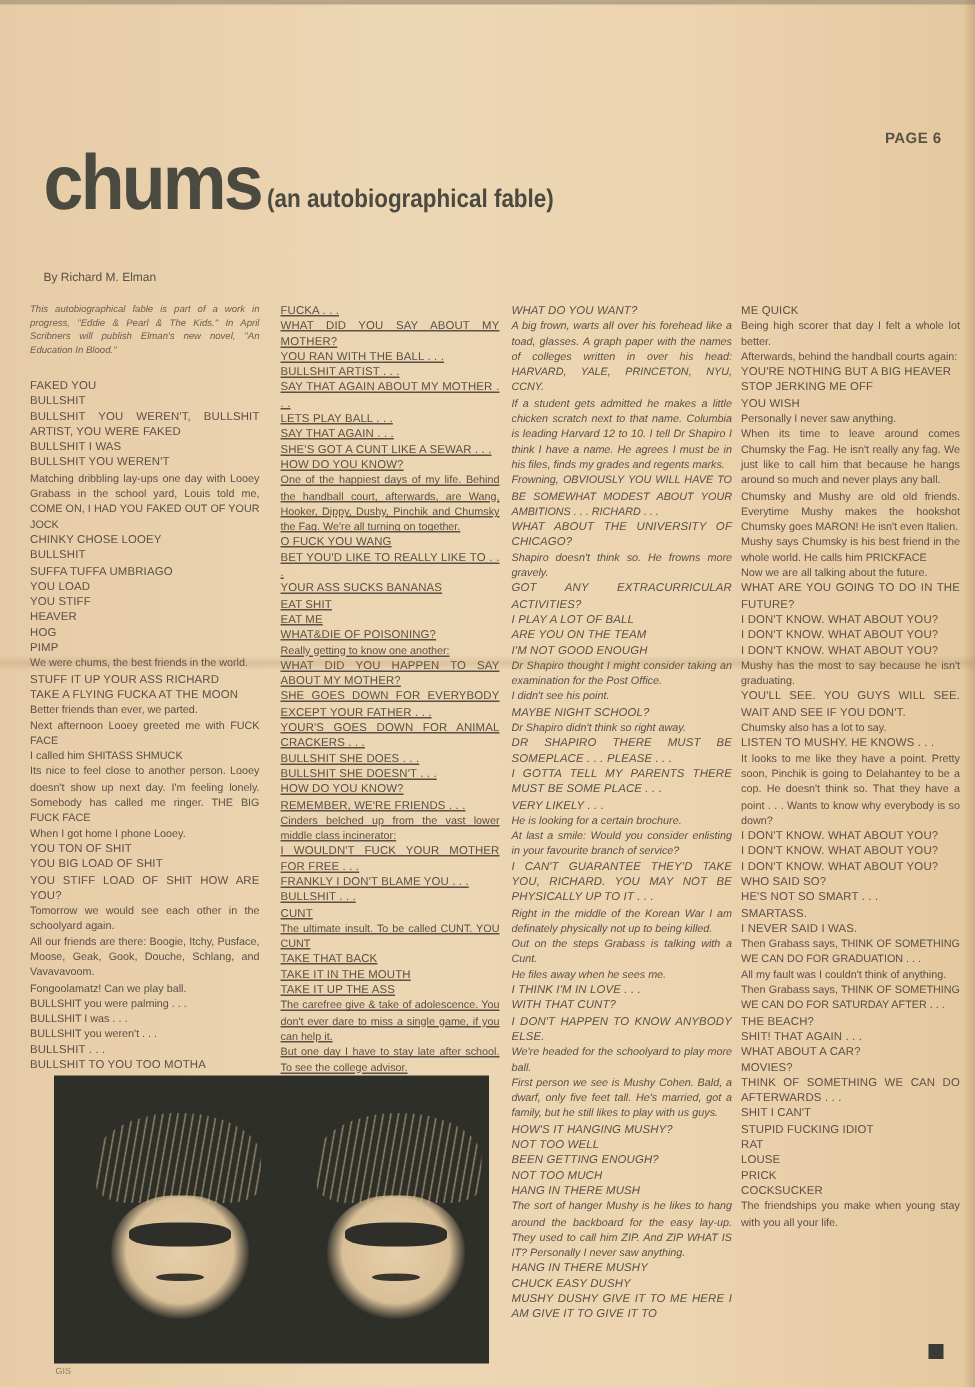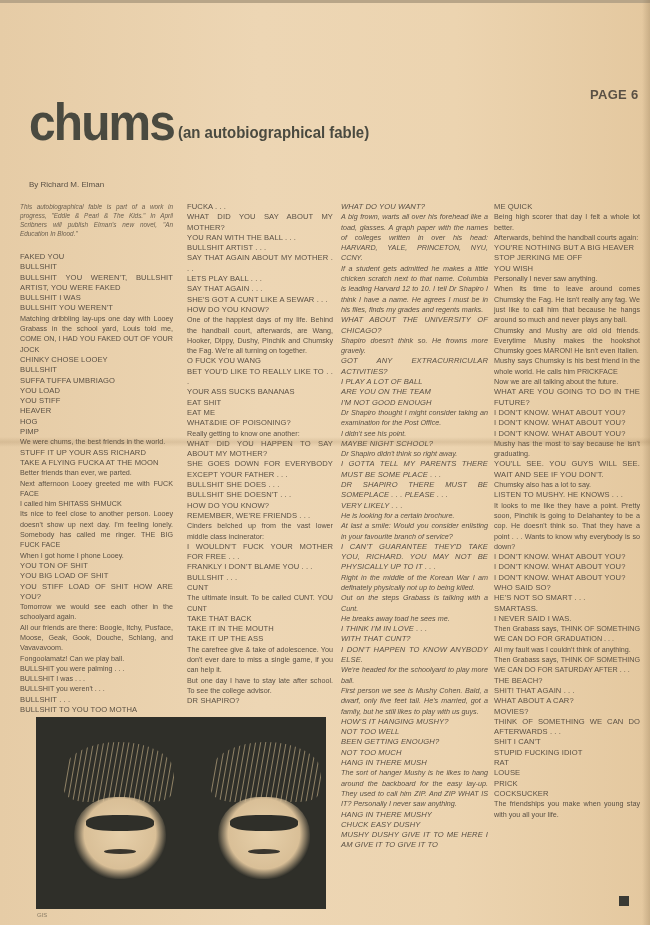--- a/index.html
+++ b/index.html
@@ -11,21 +11,21 @@
       position: relative;
     }
     .page {
       position: absolute; inset: 0;
       background: linear-gradient(90deg, #e6cca6 0%, #edd6b4 40%, #ecd4b0 70%, #e4c89f 100%);
     }
     .topline { position:absolute; left:0; top:0; width:650px; height:3px; background:#b8a588; }
     .rightedge { position:absolute; right:0; top:0; width:8px; height:925px; background:linear-gradient(90deg, rgba(0,0,0,0), rgba(120,95,60,0.25)); }
     .page-num {
       position: absolute; left: 590px; top: 87px;
-      font-size: 13px; font-weight: bold; color: #5a5044; letter-spacing: 0.3px;
+      font-size: 10px; font-weight: bold; color: #5a5044; letter-spacing: 0.3px;
     }
     .title {
       position: absolute; left: 29px; top: 96px;
       font-size: 52px; font-weight: bold; color: #4a4a40;
       letter-spacing: -2px; line-height: 52px;
       transform: scaleX(0.92); transform-origin: left;
     }
     .subtitle {
       position: absolute; left: 178px; top: 123px;
       font-size: 17px; font-weight: bold; color: #4a4a40;
@@ -36,21 +36,21 @@
       font-size: 8px; color: #5a5044;
     }
     .col {
       position: absolute; top: 202px;
       font-size: 7.2px; line-height: 10.3px;
       color: #5a5044;
       text-align: justify;
     }
     .col p { margin: 0; }
     .c1 { left: 20px; width: 153px; }
-    .c2 { left: 187px; width: 146px; }
+    .c2 { left: 187px; width: 146px; text-decoration: underline; }
     .c3 { left: 341px; width: 147px; font-style: italic; }
     .c4 { left: 494px; width: 146px; }
     .intro { font-style: italic; font-size: 6.4px; line-height: 9px; margin-bottom: 14px !important; color:#6a5e4e; }
     .caps { font-size: 7.6px; letter-spacing: 0.1px; }
     .photo {
       position: absolute; left: 36px; top: 717px; width: 290px; height: 192px;
       background: #2f2f29;
     }
     .face {
       position: absolute; top: 80px; width: 92px; height: 82px;
@@ -133,20 +133,21 @@
       <p>One of the happiest days of my life. Behind the handball court, afterwards, are Wang, Hooker, Dippy, Dushy, Pinchik and Chumsky the Fag. We're all turning on together.</p>
       <p class="caps">O FUCK YOU WANG</p>
       <p class="caps">BET YOU'D LIKE TO REALLY LIKE TO . . .</p>
       <p class="caps">YOUR ASS SUCKS BANANAS</p>
       <p class="caps">EAT SHIT</p>
       <p class="caps">EAT ME</p>
       <p class="caps">WHAT&amp;DIE OF POISONING?</p>
       <p>Really getting to know one another:</p>
       <p class="caps">WHAT DID YOU HAPPEN TO SAY ABOUT MY MOTHER?</p>
       <p class="caps">SHE GOES DOWN FOR EVERYBODY EXCEPT YOUR FATHER . . .</p>
+      <p class="caps">YOUR'S GOES DOWN FOR ANIMAL CRACKERS . . .</p>
       <p class="caps">BULLSHIT SHE DOES . . .</p>
       <p class="caps">BULLSHIT SHE DOESN'T . . .</p>
       <p class="caps">HOW DO YOU KNOW?</p>
       <p class="caps">REMEMBER, WE'RE FRIENDS . . .</p>
       <p>Cinders belched up from the vast lower middle class incinerator:</p>
       <p class="caps">I WOULDN'T FUCK YOUR MOTHER FOR FREE . . .</p>
       <p class="caps">FRANKLY I DON'T BLAME YOU . . .</p>
       <p class="caps">BULLSHIT . . .</p>
       <p class="caps">CUNT</p>
       <p>The ultimate insult. To be called CUNT. YOU CUNT</p>
@@ -157,39 +158,40 @@
       <p>But one day I have to stay late after school. To see the college advisor.</p>
       <p class="caps">DR SHAPIRO?</p>
     </div>
 </div>
 
 <div class="col c3">
   <div>
       <p class="caps">WHAT DO YOU WANT?</p>
       <p>A big frown, warts all over his forehead like a toad, glasses. A graph paper with the names of colleges written in over his head: HARVARD, YALE, PRINCETON, NYU, CCNY.</p>
       <p>If a student gets admitted he makes a little chicken scratch next to that name. Columbia is leading Harvard 12 to 10. I tell Dr Shapiro I think I have a name. He agrees I must be in his files, finds my grades and regents marks.</p>
+      <p>Frowning, OBVIOUSLY YOU WILL HAVE TO BE SOMEWHAT MODEST ABOUT YOUR AMBITIONS . . . RICHARD . . .</p>
       <p class="caps">WHAT ABOUT THE UNIVERSITY OF CHICAGO?</p>
       <p>Shapiro doesn't think so. He frowns more gravely.</p>
       <p class="caps">GOT ANY EXTRACURRICULAR ACTIVITIES?</p>
       <p class="caps">I PLAY A LOT OF BALL</p>
       <p class="caps">ARE YOU ON THE TEAM</p>
       <p class="caps">I'M NOT GOOD ENOUGH</p>
       <p>Dr Shapiro thought I might consider taking an examination for the Post Office.</p>
       <p>I didn't see his point.</p>
       <p class="caps">MAYBE NIGHT SCHOOL?</p>
       <p>Dr Shapiro didn't think so right away.</p>
+      <p class="caps">DR SHAPIRO THERE MUST BE SOMEPLACE . . . PLEASE . . .</p>
       <p class="caps">I GOTTA TELL MY PARENTS THERE MUST BE SOME PLACE . . .</p>
-      <p class="caps">DR SHAPIRO THERE MUST BE SOMEPLACE . . . PLEASE . . .</p>
       <p class="caps">VERY LIKELY . . .</p>
       <p>He is looking for a certain brochure.</p>
       <p>At last a smile: Would you consider enlisting in your favourite branch of service?</p>
       <p class="caps">I CAN'T GUARANTEE THEY'D TAKE YOU, RICHARD. YOU MAY NOT BE PHYSICALLY UP TO IT . . .</p>
       <p>Right in the middle of the Korean War I am definately physically not up to being killed.</p>
       <p>Out on the steps Grabass is talking with a Cunt.</p>
-      <p>He breaks away toad he sees me.</p>
+      <p>He files away when he sees me.</p>
       <p class="caps">I THINK I'M IN LOVE . . .</p>
       <p class="caps">WITH THAT CUNT?</p>
       <p class="caps">I DON'T HAPPEN TO KNOW ANYBODY ELSE.</p>
       <p>We're headed for the schoolyard to play more ball.</p>
       <p>First person we see is Mushy Cohen. Bald, a dwarf, only five feet tall. He's married, got a family, but he still likes to play with us guys.</p>
       <p class="caps">HOW'S IT HANGING MUSHY?</p>
       <p class="caps">NOT TOO WELL</p>
       <p class="caps">BEEN GETTING ENOUGH?</p>
       <p class="caps">NOT TOO MUCH</p>
       <p class="caps">HANG IN THERE MUSH</p>

